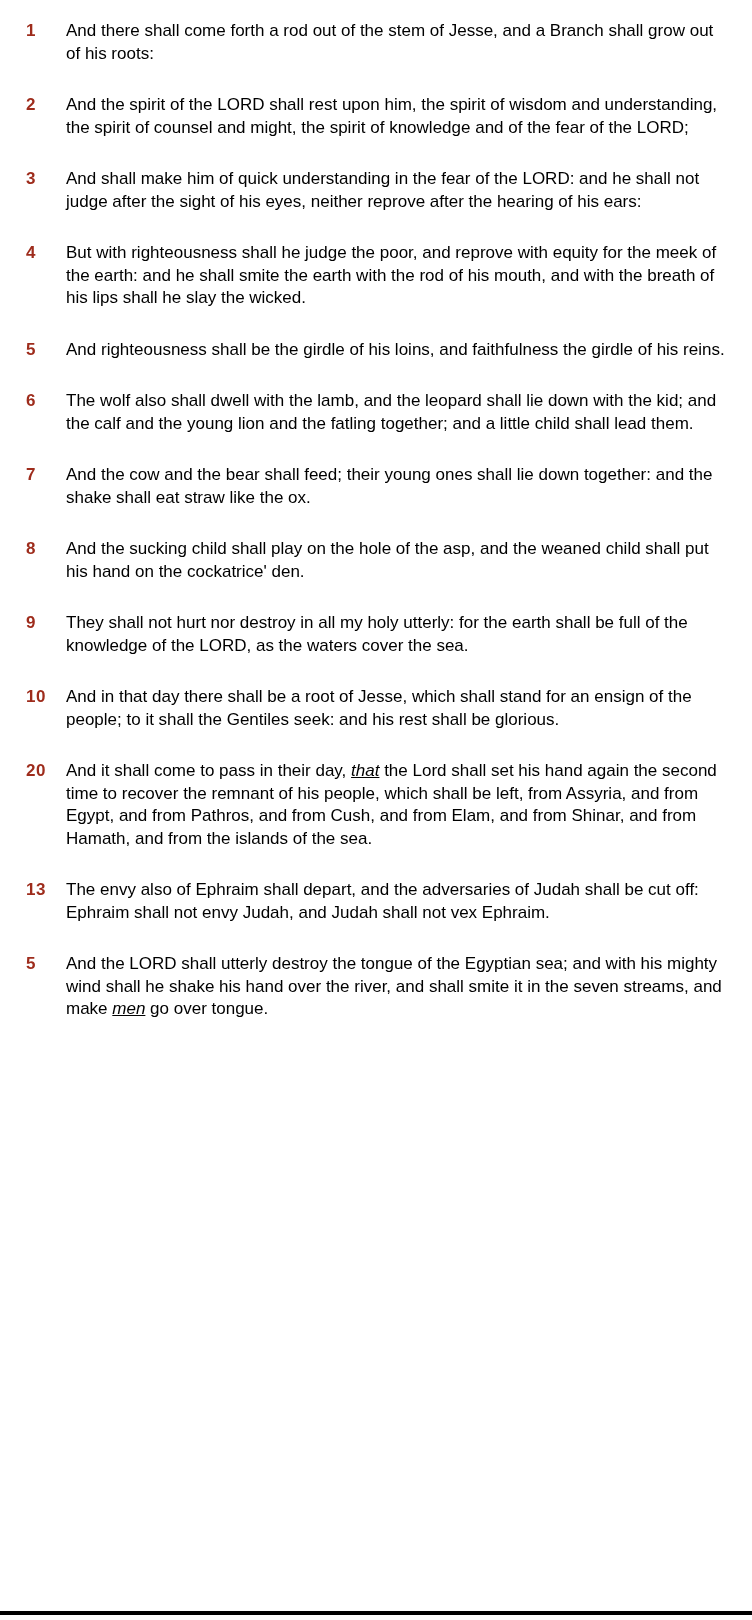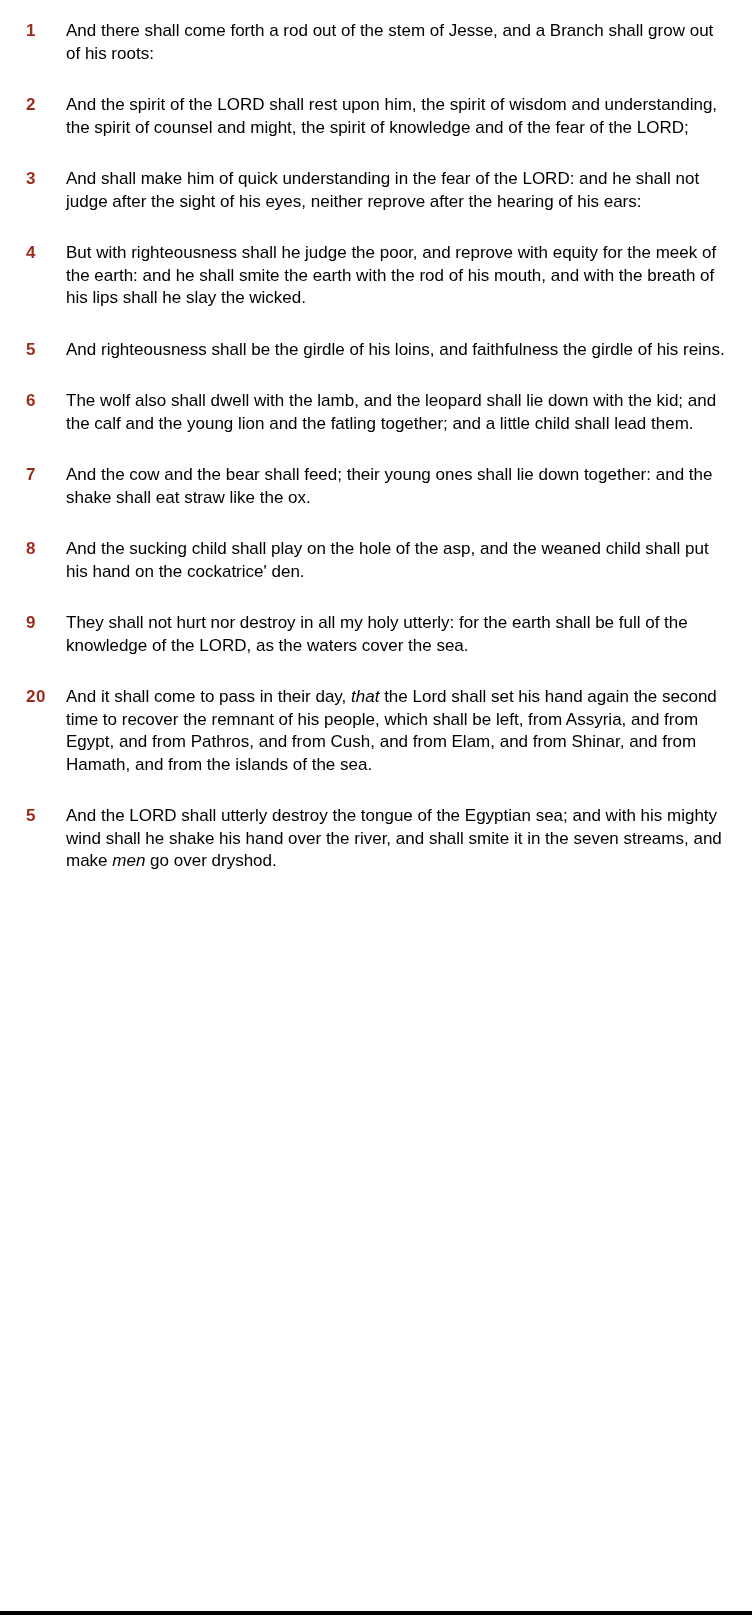--- a/index.html
+++ b/index.html
@@ -33,20 +33,21 @@
     letter-spacing: 0.5px;
   }
   .verse-text {
     flex: 1 1 auto;
     padding-right: 22px;
     max-width: 662px;
     color: var(--text-color, #000000);
   }
   .verse-text em {
     font-style: italic;
+    text-decoration: underline;
   }
   .bottom-rule {
     position: absolute;
     left: 0;
     top: 1611px;
     width: 752px;
     height: 4px;
     background: var(--bottom-rule-color, #000000);
   }
 </style>
@@ -93,30 +94,38 @@
   <div class="verse-row">
     <div class="verse-num">8</div>
     <div class="verse-text"><span>And the sucking child shall play on the hole of the asp, and the weaned child shall put his hand on the cockatrice' den.</span></div>
   </div>
 
   <div class="verse-row">
     <div class="verse-num">9</div>
     <div class="verse-text"><span>They shall not hurt nor destroy in all my holy utterly: for the earth shall be full of the knowledge of the LORD, as the waters cover the sea.</span></div>
   </div>
 
+  <div class="verse-row">
+    <div class="verse-num">10</div>
+    <div class="verse-text"><span>And in that day there shall be a root of Jesse, which shall stand for an ensign of the people; to it shall the Gentiles seek: and his rest shall be glorious.</span></div>
+  </div>
 
   <div class="verse-row">
     <div class="verse-num">20</div>
     <div class="verse-text"><span>And it shall come to pass in their day, </span><em>that</em><span> the Lord shall set his hand again the second time to recover the remnant of his people, which shall be left, from Assyria, and from Egypt, and from Pathros, and from Cush, and from Elam, and from Shinar, and from Hamath, and from the islands of the sea.</span></div>
   </div>
 
 
+  <div class="verse-row">
+    <div class="verse-num">13</div>
+    <div class="verse-text"><span>The envy also of Ephraim shall depart, and the adversaries of Judah shall be cut off: Ephraim shall not envy Judah, and Judah shall not vex Ephraim.</span></div>
+  </div>
 
 
   <div class="verse-row">
     <div class="verse-num">5</div>
-    <div class="verse-text"><span>And the LORD shall utterly destroy the tongue of the Egyptian sea; and with his mighty wind shall he shake his hand over the river, and shall smite it in the seven streams, and make </span><em>men</em><span> go over dryshod.</span></div>
+    <div class="verse-text"><span>And the LORD shall utterly destroy the tongue of the Egyptian sea; and with his mighty wind shall he shake his hand over the river, and shall smite it in the seven streams, and make </span><em>men</em><span> go over tongue.</span></div>
   </div>
 
 </div>
 </div>
 
 <div class="bottom-rule"></div>
 
 </body></html>

